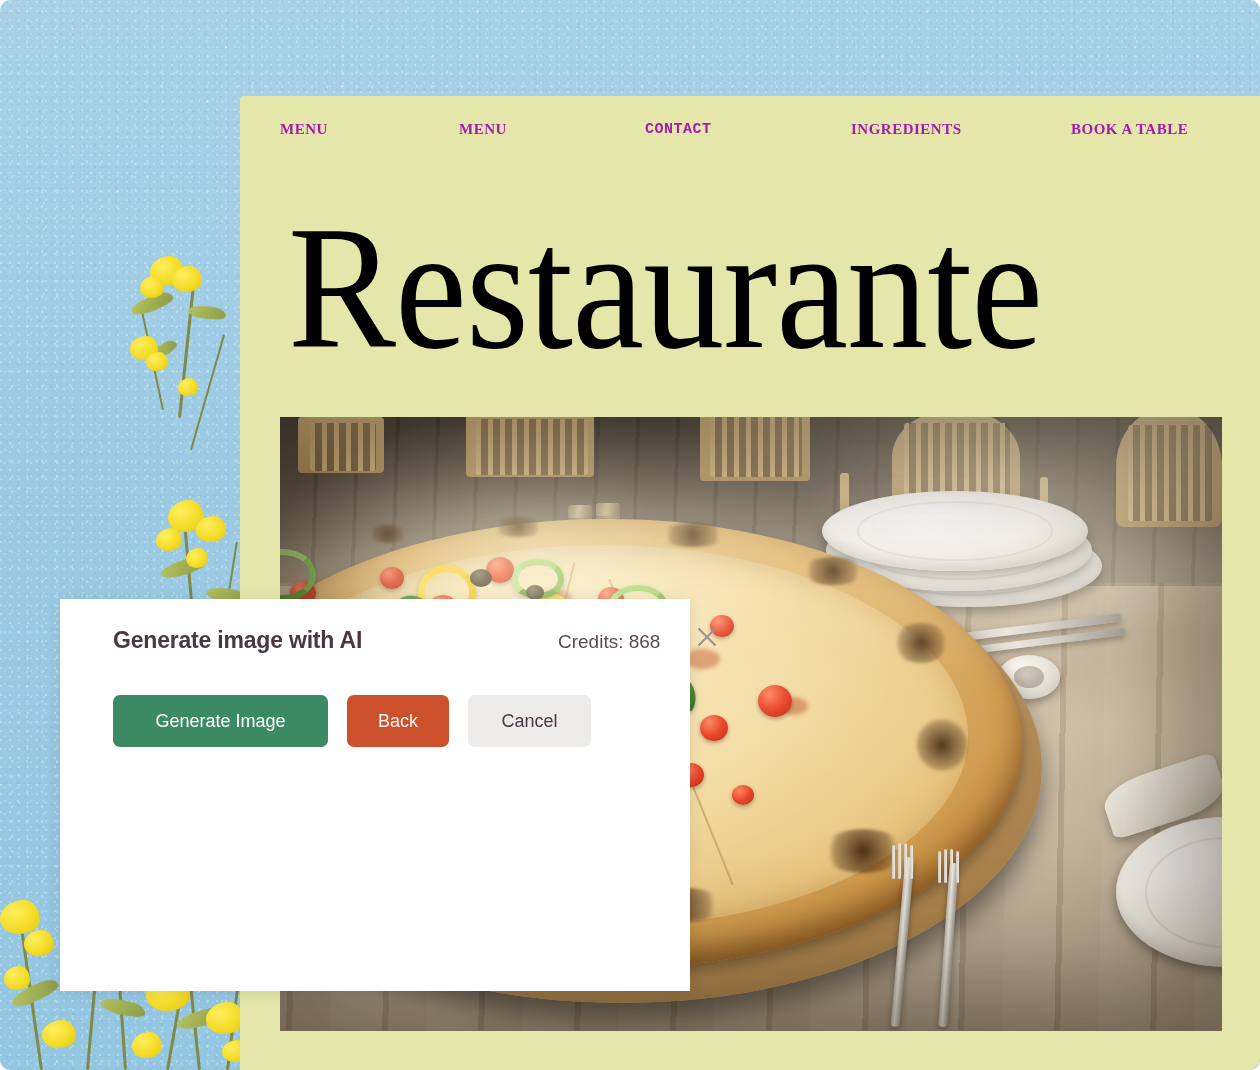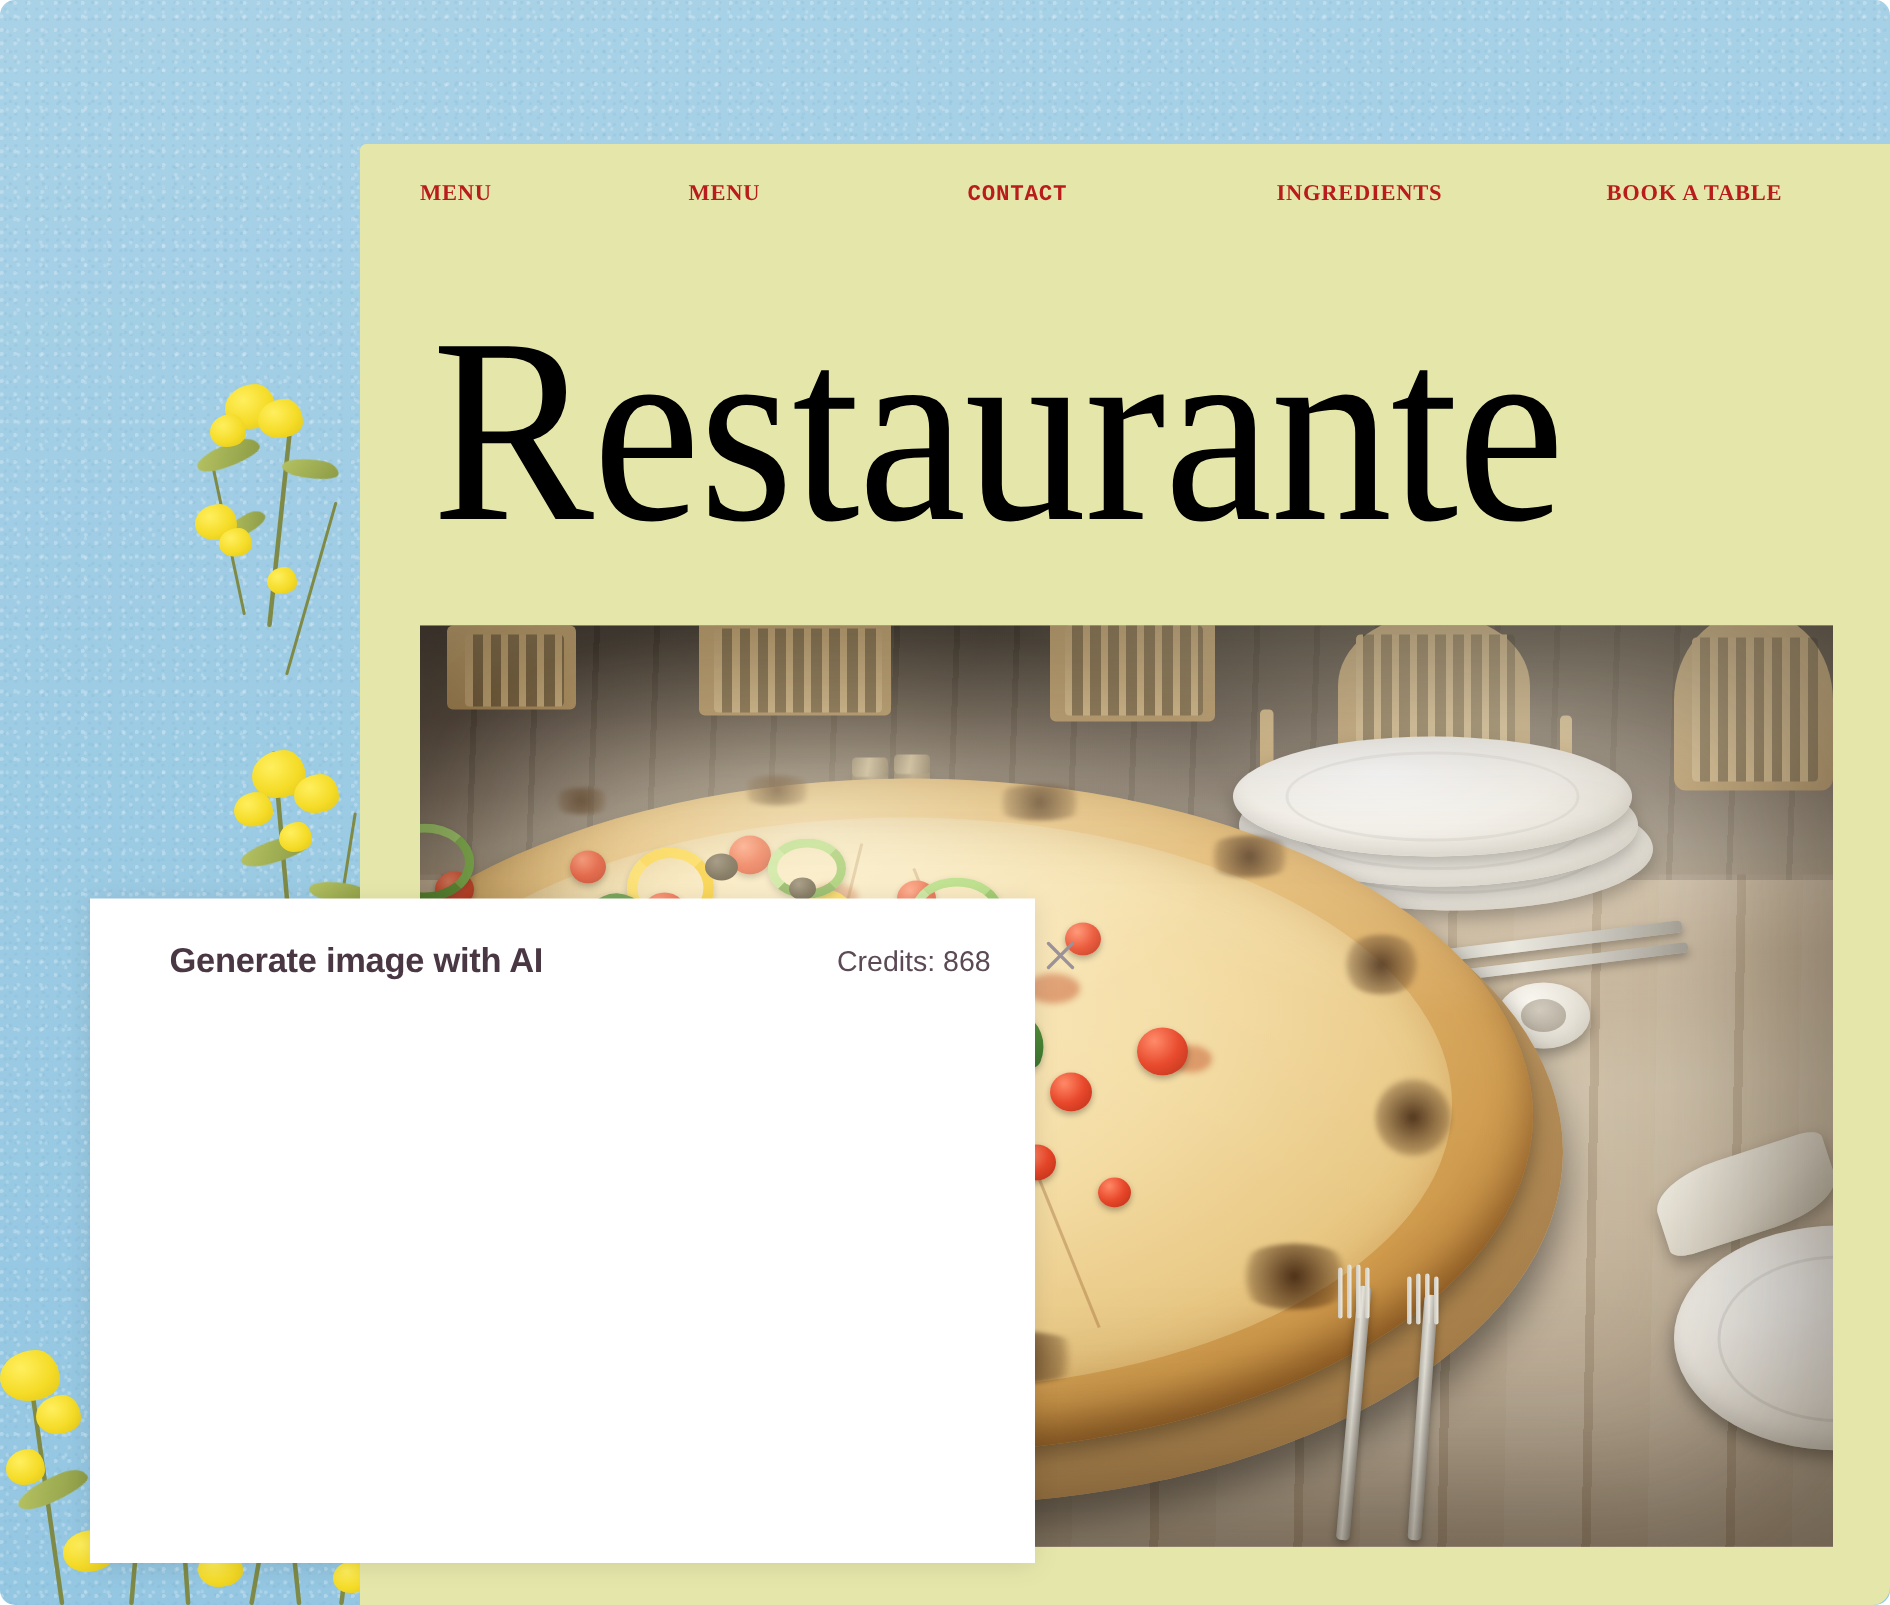--- a/index.html
+++ b/index.html
@@ -74,21 +74,21 @@
     height: 66px;
     display: flex;
     align-items: center;
   }
   .nav-item {
     position: absolute;
     font-family: "Liberation Serif", serif;
     font-size: 15px;
     font-weight: 700;
     letter-spacing: .5px;
-    color: #b91c1c;
+    color: #a21caf;
     white-space: nowrap;
     cursor: pointer;
   }
   .nav-item:nth-child(1) { left: 40px; }
   .nav-item:nth-child(2) { left: 219px; }
   .nav-item:nth-child(3) { left: 405px; font-family: Liberation Mono, monospace; }
   .nav-item:nth-child(4) { left: 611px; }
   .nav-item:nth-child(5) { left: 831px; }
 
   
@@ -297,21 +297,21 @@
     border-radius: 40% 12% 40% 12%;
     box-shadow: 0 5px 11px rgba(0,0,0,.33);
   }
 
   
   #ai-dialog {
     position: absolute;
     left: 60px;
     top: 599px;
     width: 630px;
-    height: 443px;
+    height: 392px;
     background: #ffffff;
     box-shadow: 0 2px 16px rgba(0,0,0,.10);
     padding: 28px 34px 0 53px;
   }
   #dialog-header {
     display: flex;
     align-items: baseline;
     position: relative;
     height: 40px;
   }
@@ -601,13 +601,18 @@
     <div id="dialog-credits">Credits: 868</div>
     <div id="dialog-close">
       <svg width="28" height="28" viewBox="0 0 28 28" aria-hidden="true">
         <path d="M6 6 L22 22 M22 6 L6 22" stroke="currentColor" stroke-width="2.2" stroke-linecap="round" fill="none"></path>
       </svg>
     </div>
   </div>
 
 
 
+  <div id="dialog-buttons">
+    <button class="btn" id="btn-generate">Generate Image</button>
+    <button class="btn" id="btn-back">Back</button>
+    <button class="btn" id="btn-cancel">Cancel</button>
+  </div>
 </div>
 
 </body></html>

